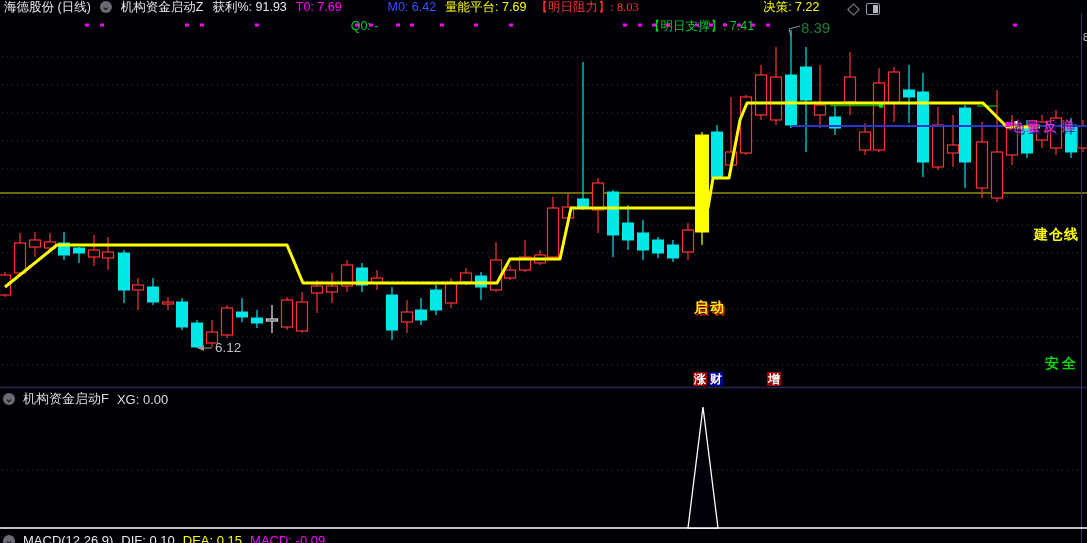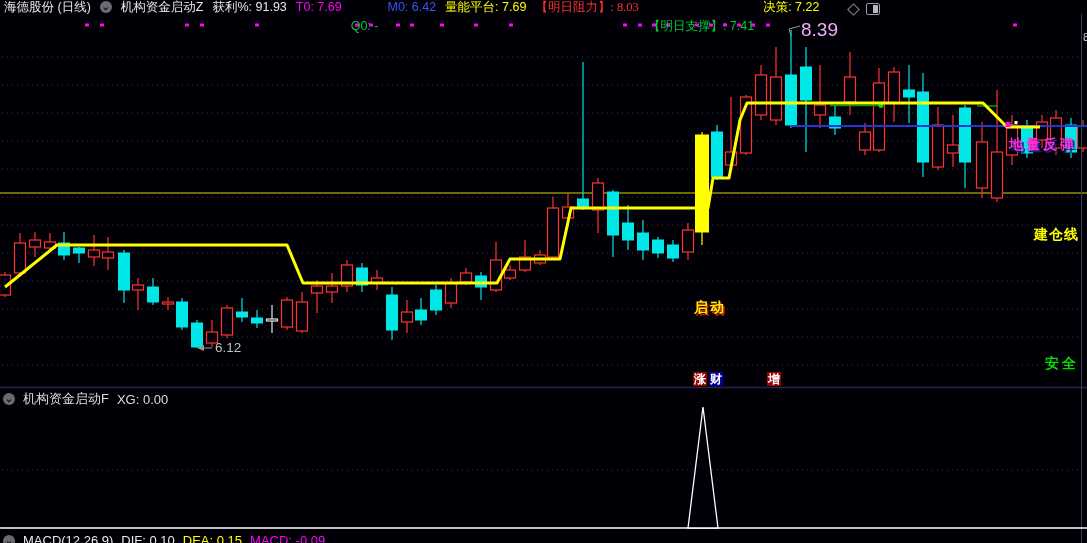--- a/index.html
+++ b/index.html
@@ -17,26 +17,26 @@
   .circle-ico { display:inline-block; width:12px; height:12px; border-radius:50%;
     background:#6a6a72; color:#16161c; font-size:10px; line-height:11px;
     text-align:center; font-weight:bold; flex:0 0 auto; }
   .tb-right { position:absolute; right:4px; top:3px; display:flex; gap:8px; align-items:center; }
   .diamond-ico { width:9px; height:9px; border:1.4px solid #8a8a96; transform:rotate(45deg); }
   .layout-ico { width:14px; height:12px; border:1.5px solid #9a9aa8; border-radius:2px; position:relative; }
   .layout-ico .pane { position:absolute; right:1px; top:1px; bottom:1px; width:5px; background:#b8b8c4; }
 
   
   .lbl { position:absolute; white-space:nowrap; z-index:4; }
-  .lbl-839  { left:801px; top:19px;  color:#f0abfc; font-size:19px; }
+  .lbl-839  { left:801px; top:19px;  color:#15803d; font-size:15px; }
   .lbl-612  { left:215px; top:340px; color:#c0c0c0; font-size:13.5px; }
   .lbl-qidong { left:694px; top:251px; color:#ffee00; font-weight:bold; font-size:14px;
     letter-spacing:2px; text-shadow:1.5px 1.5px 0 #cc2200;margin-top:48px; }
-  .lbl-dlfd { left:1009px; top:118px; color:#ff30d0; font-weight:bold; font-size:14px;
-    letter-spacing:3px; text-shadow:2px 2px 0 #1a1a8c;margin-top:18px; }
+  .lbl-dlfd { left:1009px; top:118px; color:#ff30d0; font-weight:normal; font-size:14px;
+    letter-spacing:3px; text-shadow:2px 2px 0 #1a1a8c; }
   .lbl-jcx  { left:1034px; top:186px; color:#ffff00; font-weight:bold; font-size:14px; letter-spacing:1px;margin-top:40px; }
   .lbl-aq   { left:1045px; top:355px; color:#00dd00; font-weight:bold; font-size:14px; letter-spacing:3px; }
   .lbl-axis8{ left:1083px; top:31px;  color:#cccccc; font-size:11px; }
   .badge { position:absolute; top:372px; color:#ffffff; font-size:12px; line-height:14px;
     padding:0 1px; font-weight:bold; z-index:4; }
   .badge-zhang { left:693px; background:#990000; }
   .badge-cai   { left:709px; background:#000099; }
   .badge-zeng  { left:767px; background:#990000; }
 
   

